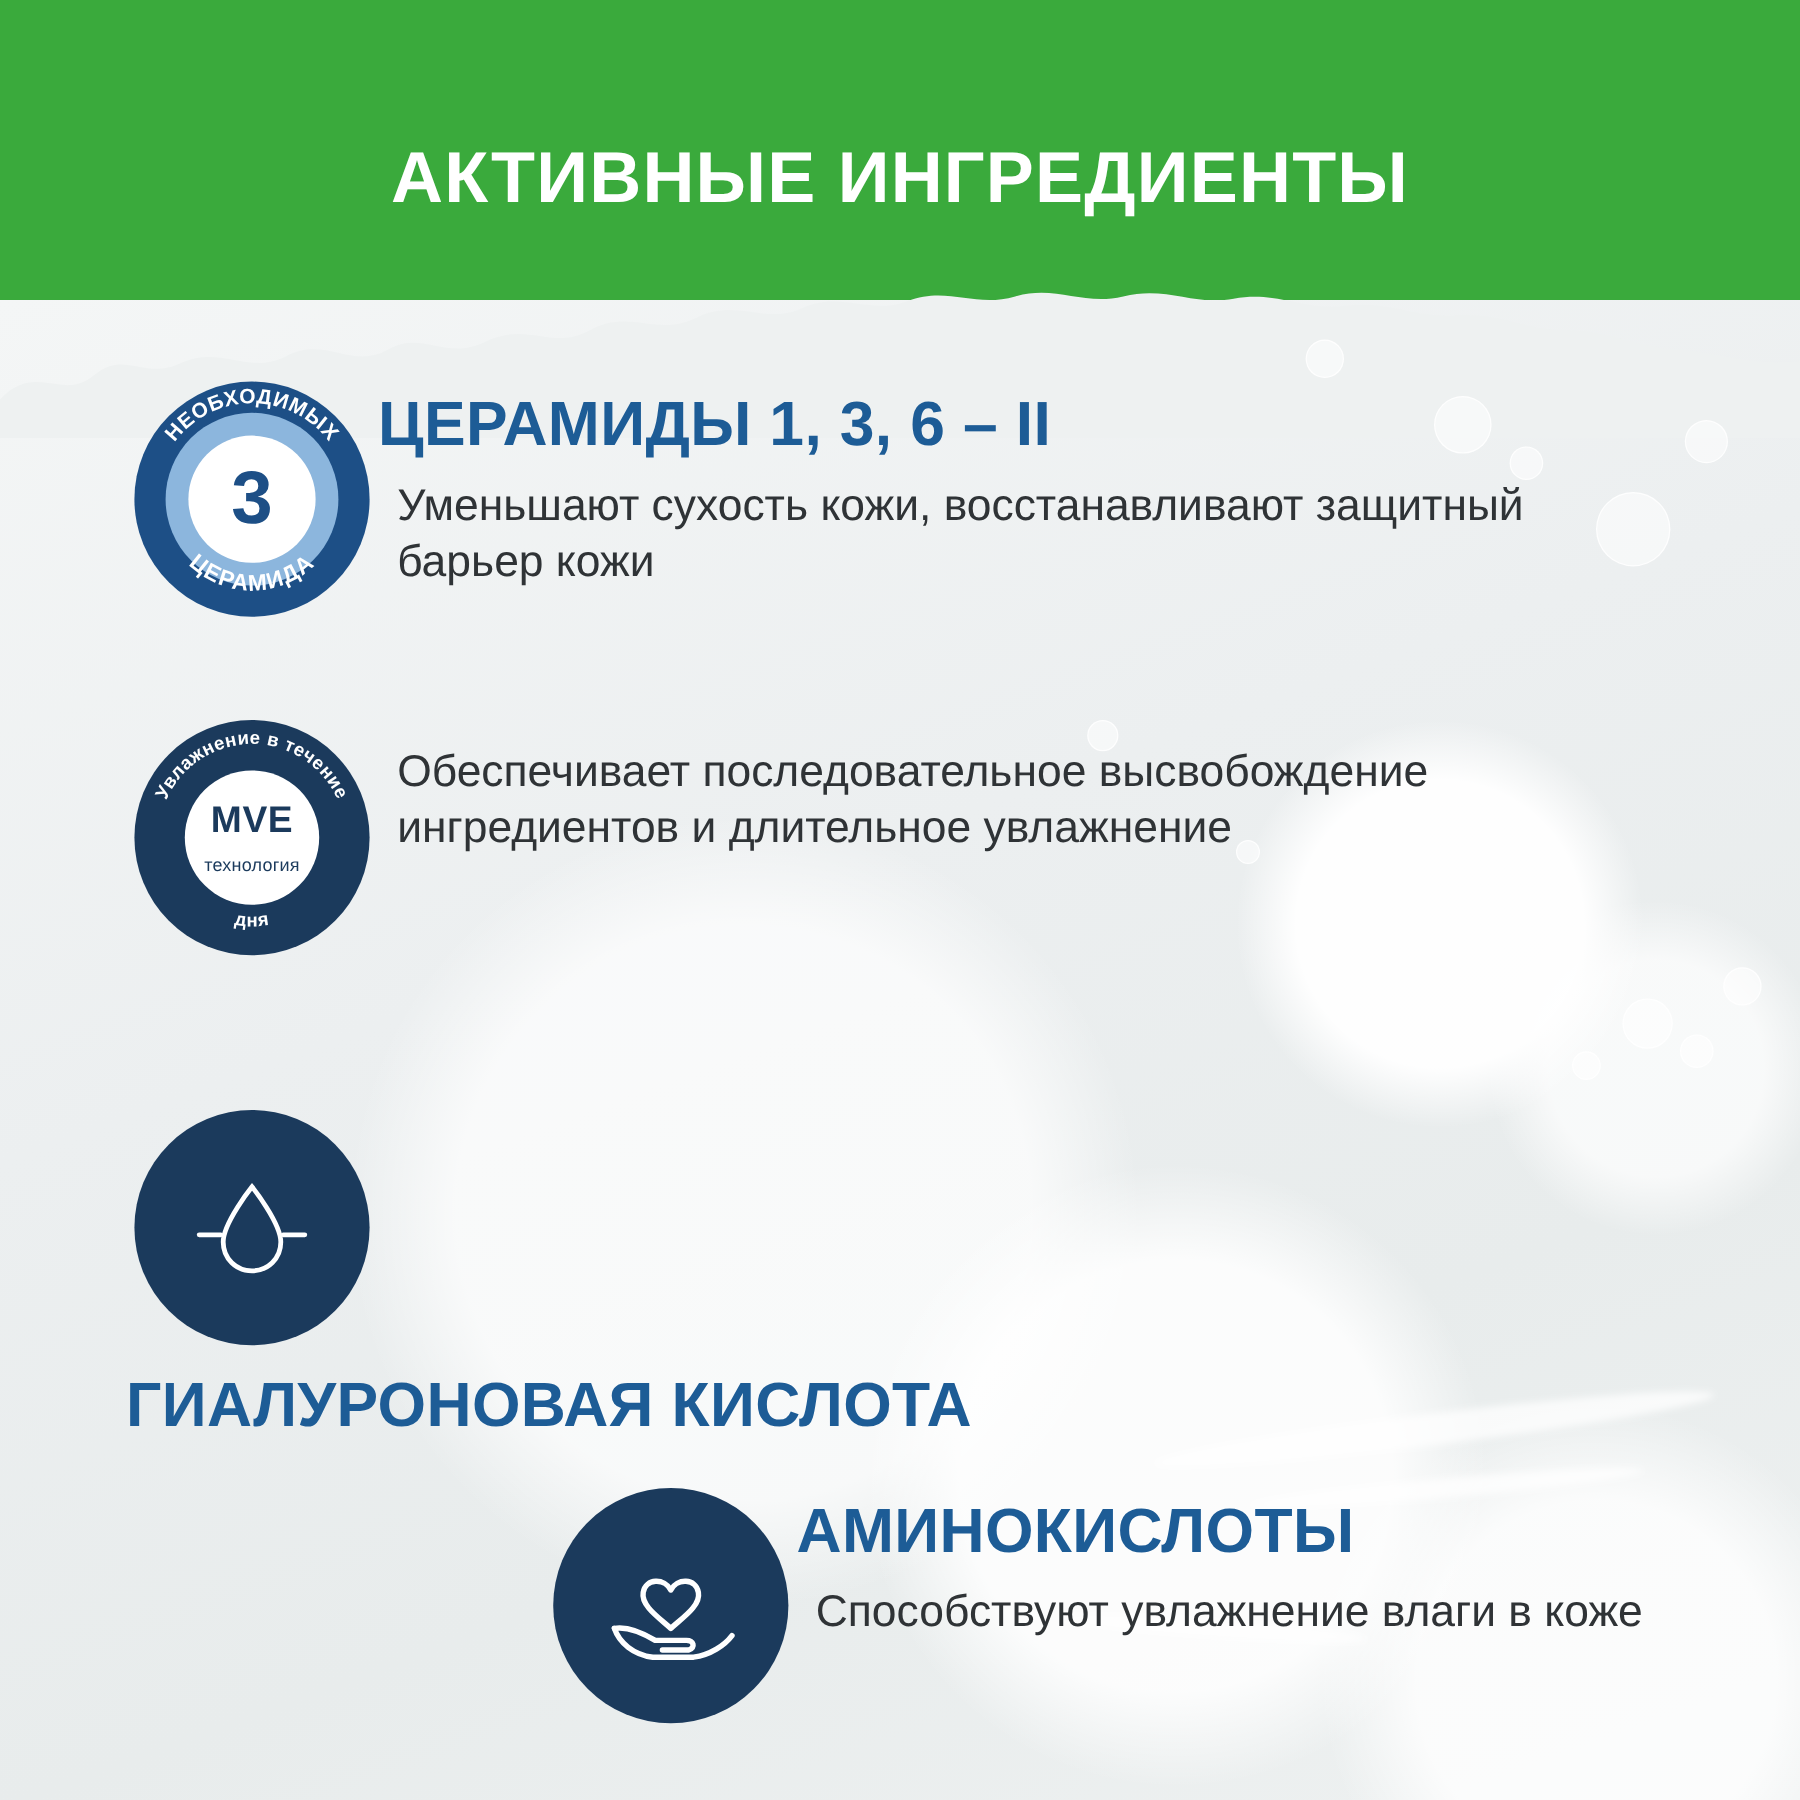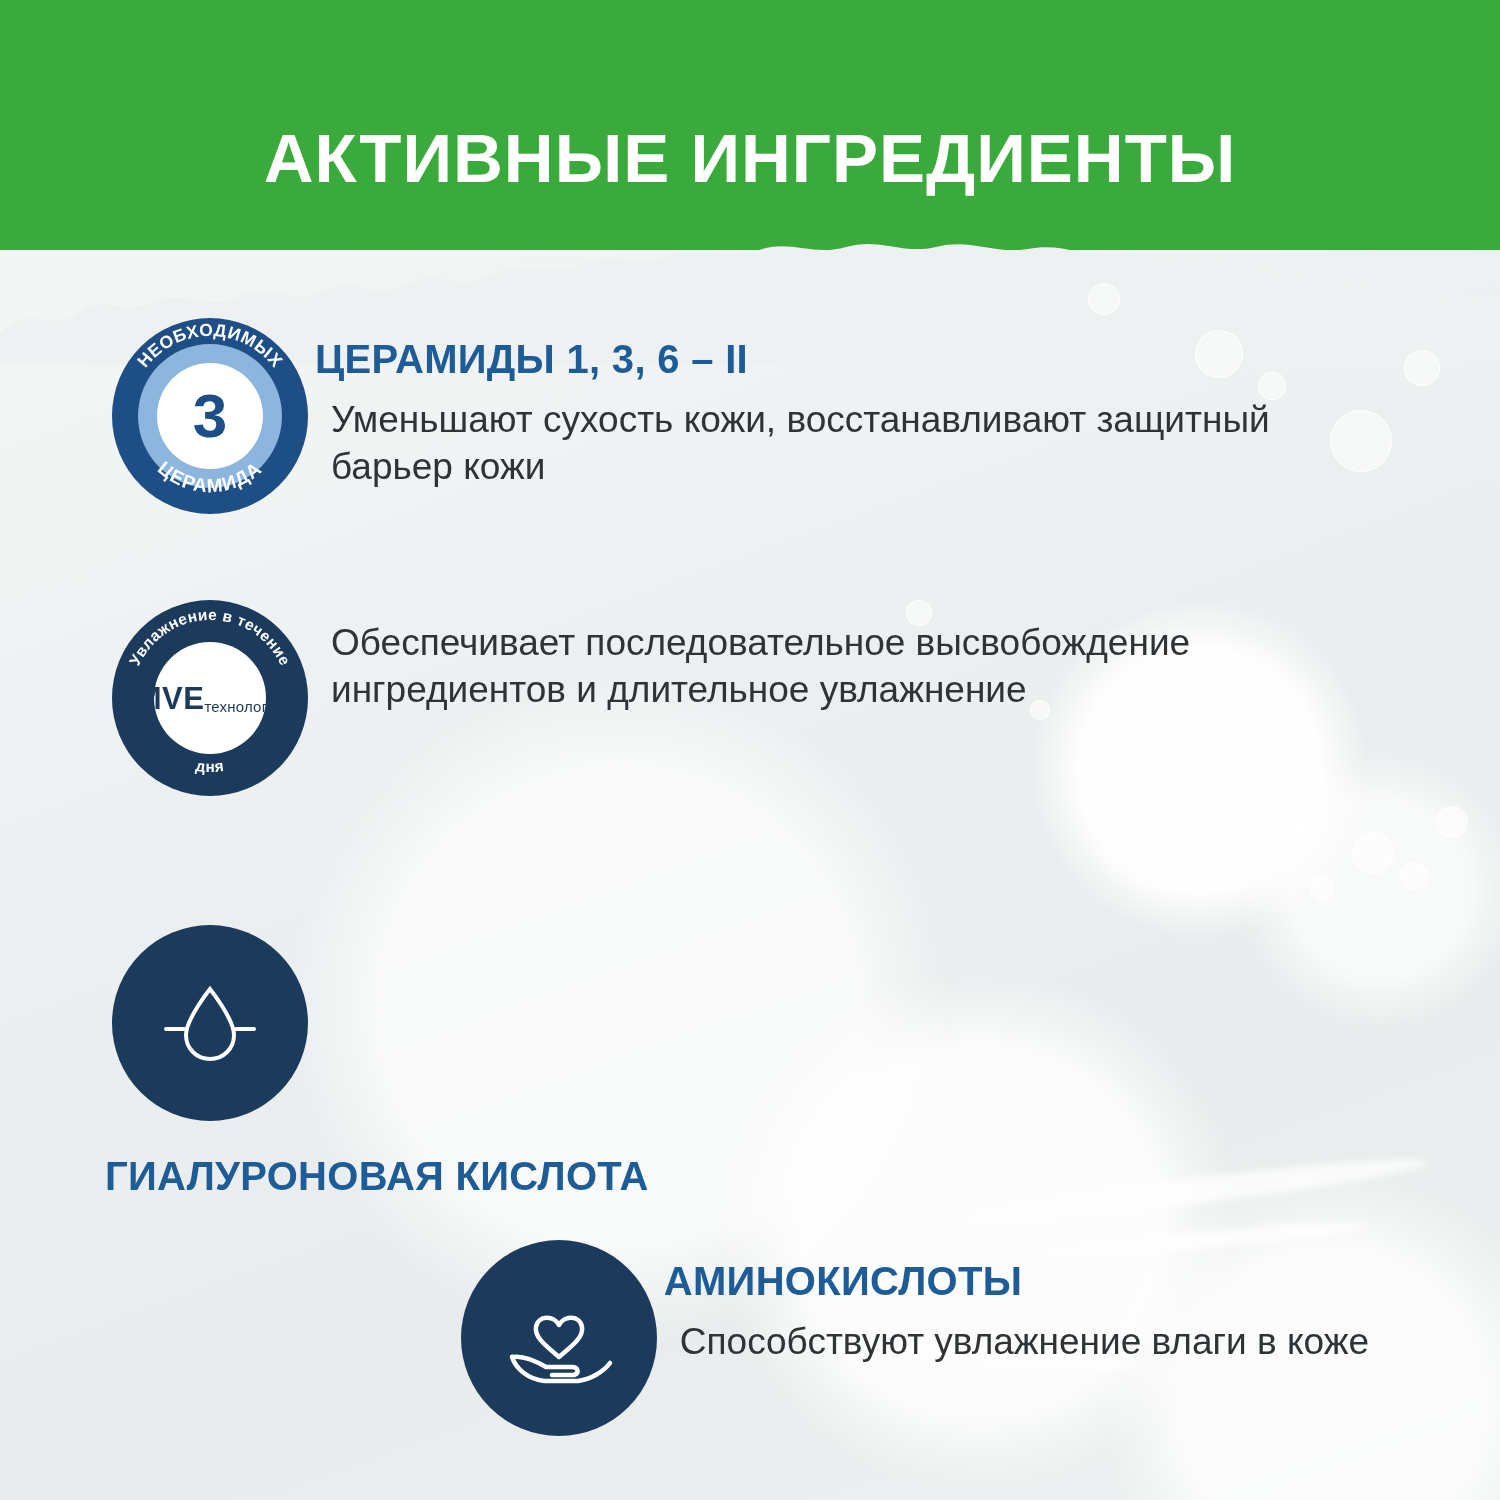--- a/index.html
+++ b/index.html
@@ -30,21 +30,21 @@
     background: #3aaa3c;
     z-index: 1;
   }
   .header-title {
     position: absolute;
     top: 78px;
     left: 0;
     width: 1500px;
     text-align: center;
     color: #ffffff;
-    font-size: 69px;
+    font-size: 60px;
     font-weight: bold;
     letter-spacing: 1px;
     line-height: 1;
     z-index: 4;
   }
 
   
   .foam {
     position: absolute;
     left: 0;
@@ -102,24 +102,24 @@
     flex: 0 0 210px;
     display: flex;
     justify-content: center;
     align-items: flex-start;
   }
   .row-text {
     padding-top: 4px;
   }
   .row-title {
     color: #1d5c96;
-    font-size: 40px;
+    font-size: 52px;
     font-weight: bold;
     line-height: 1.08;
-    margin: 16px 0 12px 0;
+    margin: 4px 0 12px 0;
     letter-spacing: 0.3px;
   }
   .row-desc {
     color: #2f3336;
     font-size: 37px;
     line-height: 1.26;
     margin: 16px;
     font-weight: 400;
   }
 
@@ -181,21 +181,21 @@
     background: #1b3a5c;
     display: flex;
     align-items: center;
     justify-content: center;
   }
   .badge-mve .inner-white {
     width: 112px; height: 112px;
     border-radius: 50%;
     background: #ffffff;
     display: flex;
-    flex-direction: row;
+    flex-direction: column;
     align-items: center;
     justify-content: center;
     line-height: 1;
   }
   .badge-mve .mve-word {
     color: #1b3a5c;
     font-size: 31px;
     font-weight: bold;
     letter-spacing: 0.5px;
   }

